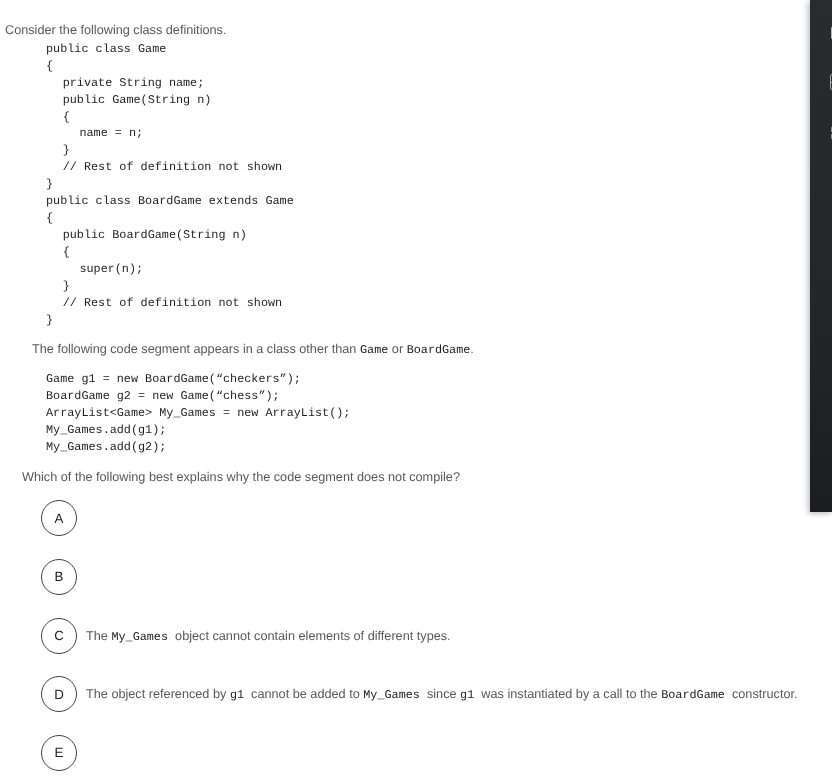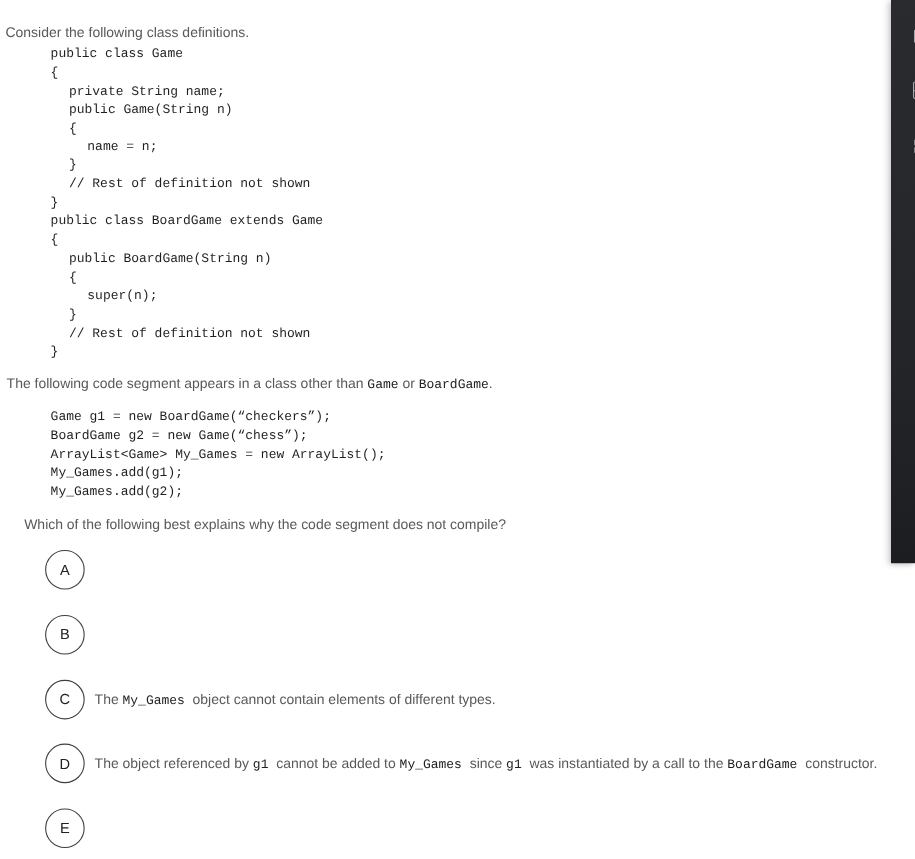--- a/index.html
+++ b/index.html
@@ -24,21 +24,21 @@
 </style>
 </head>
 <body>
 
 <div id="page">
 
   <div class="prose" style="left:5px;top:10.3px;position:absolute;margin-top:12px;">Consider the following class definitions.</div>
 
   <div class="codeblock" style="left:46px;top:40.8px;"><div class="codeline" style="padding-left: 0px;">public class Game</div><div class="codeline" style="padding-left: 0px;">{</div><div class="codeline" style="padding-left: 16.7px;">private String name;</div><div class="codeline" style="padding-left: 16.7px;">public Game(String n)</div><div class="codeline" style="padding-left: 16.7px;">{</div><div class="codeline" style="padding-left: 33.4px;">name = n;</div><div class="codeline" style="padding-left: 16.7px;">}</div><div class="codeline" style="padding-left: 16.7px;">// Rest of definition not shown</div><div class="codeline" style="padding-left: 0px;">}</div><div class="codeline" style="padding-left: 0px;">public class BoardGame extends Game</div><div class="codeline" style="padding-left: 0px;">{</div><div class="codeline" style="padding-left: 16.7px;">public BoardGame(String n)</div><div class="codeline" style="padding-left: 16.7px;">{</div><div class="codeline" style="padding-left: 33.4px;">super(n);</div><div class="codeline" style="padding-left: 16.7px;">}</div><div class="codeline" style="padding-left: 16.7px;">// Rest of definition not shown</div><div class="codeline" style="padding-left: 0px;">}</div></div>
 
-  <div style="position:absolute;left:6px;top:340px;">
+  <div style="position:absolute;left:32px;top:340px;">
     <span class="prose">The following code segment appears in a class other than </span><span class="mono">Game</span><span class="prose"> or </span><span class="mono">BoardGame</span><span class="prose">.</span>
   </div>
 
   <div class="codeblock" style="left:46px;top:371px;"><div class="codeline" style="padding-left: 0px;">Game g1 = new BoardGame(“checkers”);</div><div class="codeline" style="padding-left: 0px;">BoardGame g2 = new Game(“chess”);</div><div class="codeline" style="padding-left: 0px;">ArrayList&lt;Game&gt; My_Games = new ArrayList();</div><div class="codeline" style="padding-left: 0px;">My_Games.add(g1);</div><div class="codeline" style="padding-left: 0px;">My_Games.add(g2);</div></div>
 
   <div class="prose" style="position:absolute;left:22px;top:468.5px;">Which of the following best explains why the code segment does not compile?</div>
 
   <div id="options">
 
     <div class="opt-row" style="top:500.4px;">

